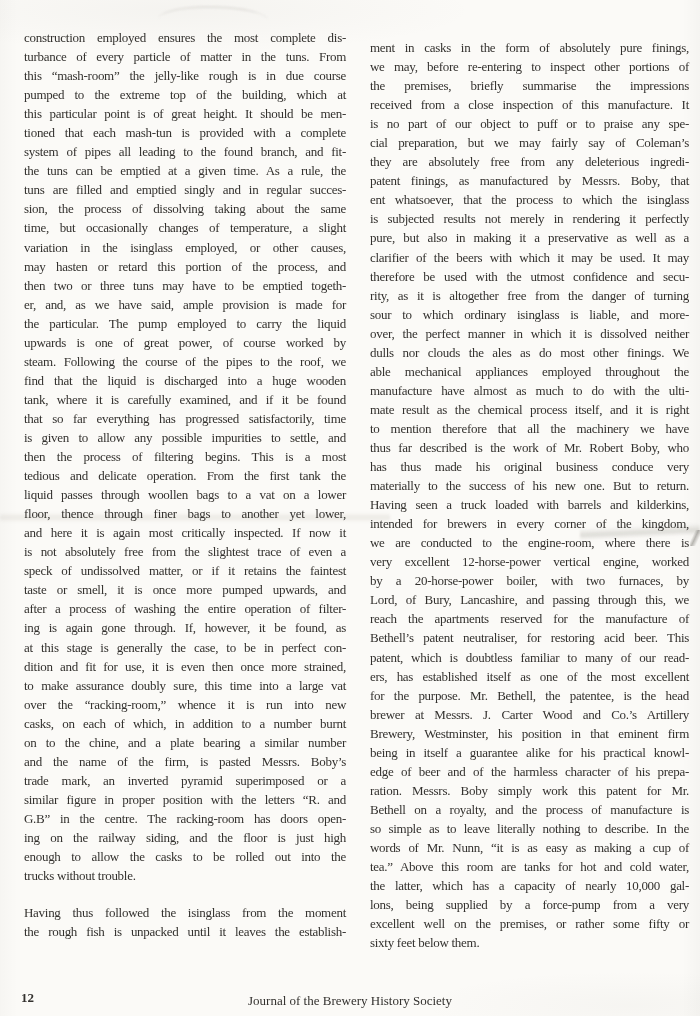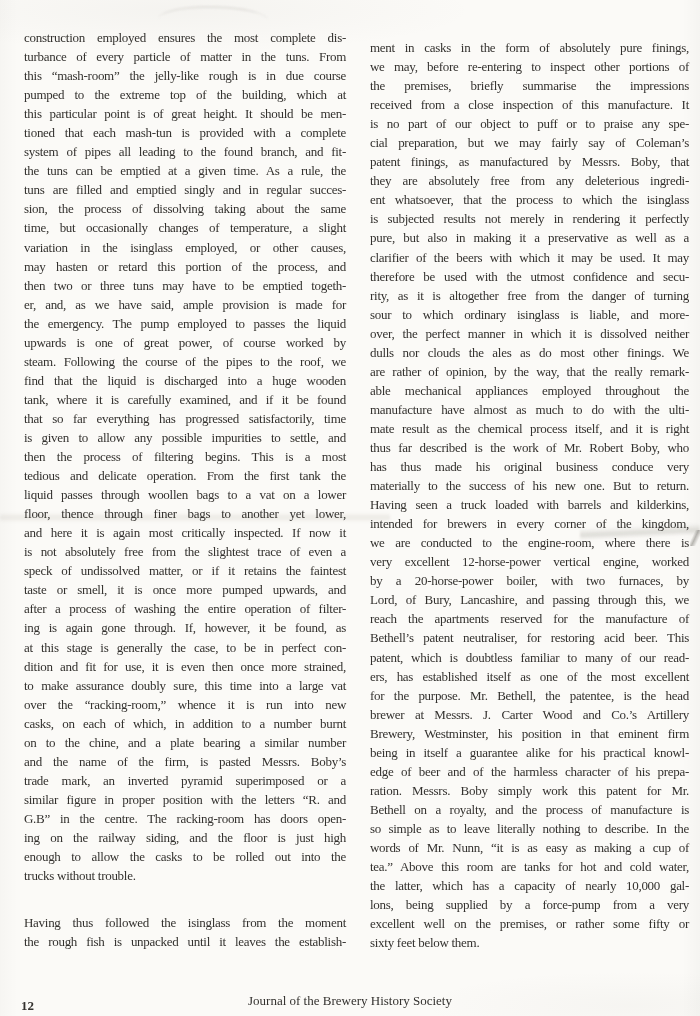--- a/index.html
+++ b/index.html
@@ -25,41 +25,41 @@
   }
   .col{
     position:absolute;
     top:28px;
     font-size:13px;
     line-height:19.05px;
     letter-spacing:-0.28px;
   }
   .col-left{left:24px;width:322px;}
   .col-right{left:370px;width:319px;margin-top:10px;}
-  .para + .para{margin-top:28px;}
+  .para + .para{margin-top:18px;}
   .line{
     text-align:justify;
     text-align-last:justify;
     text-justify:inter-word;
     white-space:nowrap;
     height:19.05px;
     overflow:visible;
   }
   .line.last{
     text-align-last:left;
   }
   .footer{
     position:absolute;
     left:0;right:0;top:990px;
     height:20px;
     font-size:13px;
   }
   .page-number{
     position:absolute;
-    left:21px;top:8px;font-weight:bold;
+    left:21px;top:0;font-weight:bold;
   }
   .journal-title{
     position:absolute;
     left:0;right:0;top:3px;
     text-align:center;
   }
   
   .streak-left{
     position:absolute;
     left:0;top:513px;width:390px;height:9px;
@@ -111,21 +111,21 @@
         <div class="line">tioned that each mash-tun is provided with a complete</div>
         <div class="line">system of pipes all leading to the found branch, and fit-</div>
         <div class="line">the tuns can be emptied at a given time. As a rule, the</div>
         <div class="line">tuns are filled and emptied singly and in regular succes-</div>
         <div class="line">sion, the process of dissolving taking about the same</div>
         <div class="line">time, but occasionally changes of temperature, a slight</div>
         <div class="line">variation in the isinglass employed, or other causes,</div>
         <div class="line">may hasten or retard this portion of the process, and</div>
         <div class="line">then two or three tuns may have to be emptied togeth-</div>
         <div class="line">er, and, as we have said, ample provision is made for</div>
-        <div class="line">the emergency. The pump employed to passes the liquid</div>
+        <div class="line">the particular. The pump employed to carry the liquid</div>
         <div class="line">upwards is one of great power, of course worked by</div>
         <div class="line">steam. Following the course of the pipes to the roof, we</div>
         <div class="line">find that the liquid is discharged into a huge wooden</div>
         <div class="line">tank, where it is carefully examined, and if it be found</div>
         <div class="line">that so far everything has progressed satisfactorily, time</div>
         <div class="line">is given to allow any possible impurities to settle, and</div>
         <div class="line">then the process of filtering begins. This is a most</div>
         <div class="line">tedious and delicate operation. From the first tank the</div>
         <div class="line">liquid passes through woollen bags to a vat on a lower</div>
         <div class="line">floor, thence through finer bags to another yet lower,</div>
@@ -155,35 +155,35 @@
       </div>
     </div>
   <div class="col col-right">
       <div class="para">
         <div class="line">ment in casks in the form of absolutely pure finings,</div>
         <div class="line">we may, before re-entering to inspect other portions of</div>
         <div class="line">the premises, briefly summarise the impressions</div>
         <div class="line">received from a close inspection of this manufacture. It</div>
         <div class="line">is no part of our object to puff or to praise any spe-</div>
         <div class="line">cial preparation, but we may fairly say of Coleman’s</div>
+        <div class="line">they are absolutely free from any deleterious ingredi-</div>
         <div class="line">patent finings, as manufactured by Messrs. Boby, that</div>
-        <div class="line">they are absolutely free from any deleterious ingredi-</div>
         <div class="line">ent whatsoever, that the process to which the isinglass</div>
         <div class="line">is subjected results not merely in rendering it perfectly</div>
         <div class="line">pure, but also in making it a preservative as well as a</div>
         <div class="line">clarifier of the beers with which it may be used. It may</div>
         <div class="line">therefore be used with the utmost confidence and secu-</div>
         <div class="line">rity, as it is altogether free from the danger of turning</div>
         <div class="line">sour to which ordinary isinglass is liable, and more-</div>
         <div class="line">over, the perfect manner in which it is dissolved neither</div>
         <div class="line">dulls nor clouds the ales as do most other finings. We</div>
-        <div class="line">are rather of opinion, by the way, that the really remark-</div>
         <div class="line">able mechanical appliances employed throughout the</div>
         <div class="line">manufacture have almost as much to do with the ulti-</div>
         <div class="line">mate result as the chemical process itself, and it is right</div>
+        <div class="line">to mention therefore that all the machinery we have</div>
         <div class="line">thus far described is the work of Mr. Robert Boby, who</div>
         <div class="line">has thus made his original business conduce very</div>
         <div class="line">materially to the success of his new one. But to return.</div>
         <div class="line">Having seen a truck loaded with barrels and kilderkins,</div>
         <div class="line">intended for brewers in every corner of the kingdom,</div>
         <div class="line">we are conducted to the engine-room, where there is</div>
         <div class="line">very excellent 12-horse-power vertical engine, worked</div>
         <div class="line">by a 20-horse-power boiler, with two furnaces, by</div>
         <div class="line">Lord, of Bury, Lancashire, and passing through this, we</div>
         <div class="line">reach the apartments reserved for the manufacture of</div>

